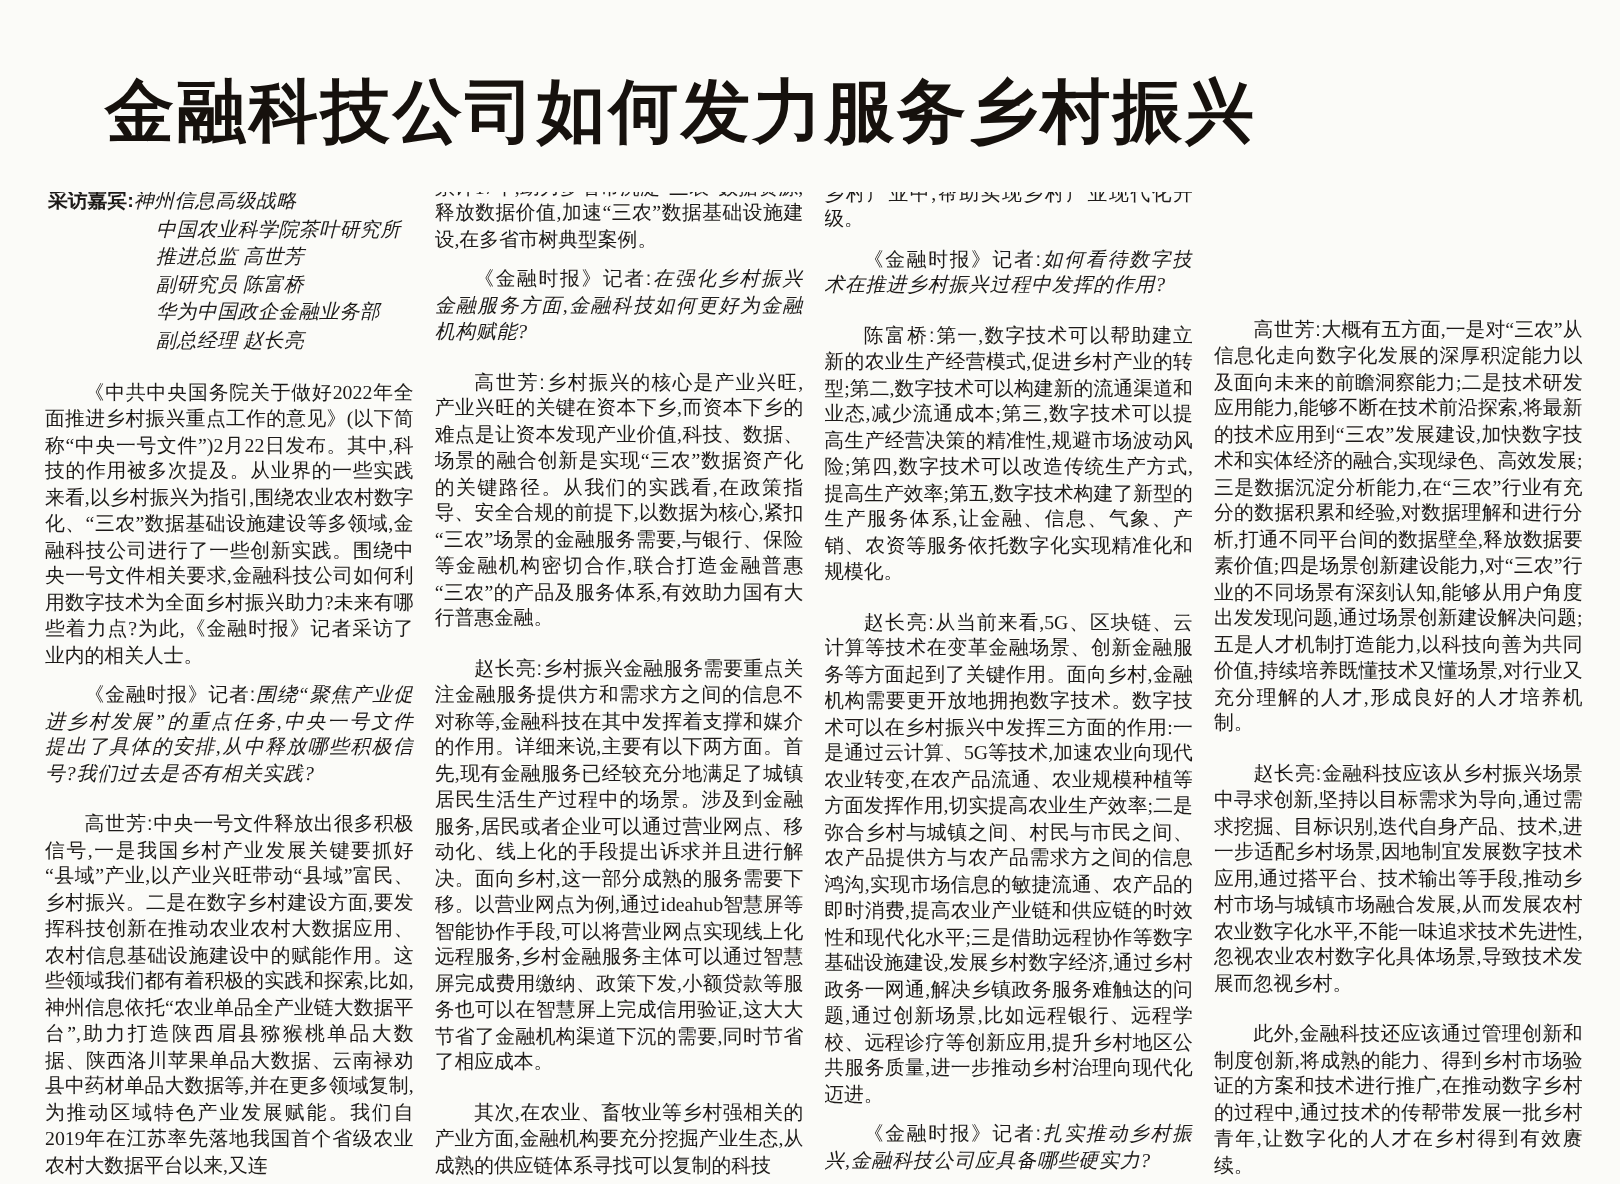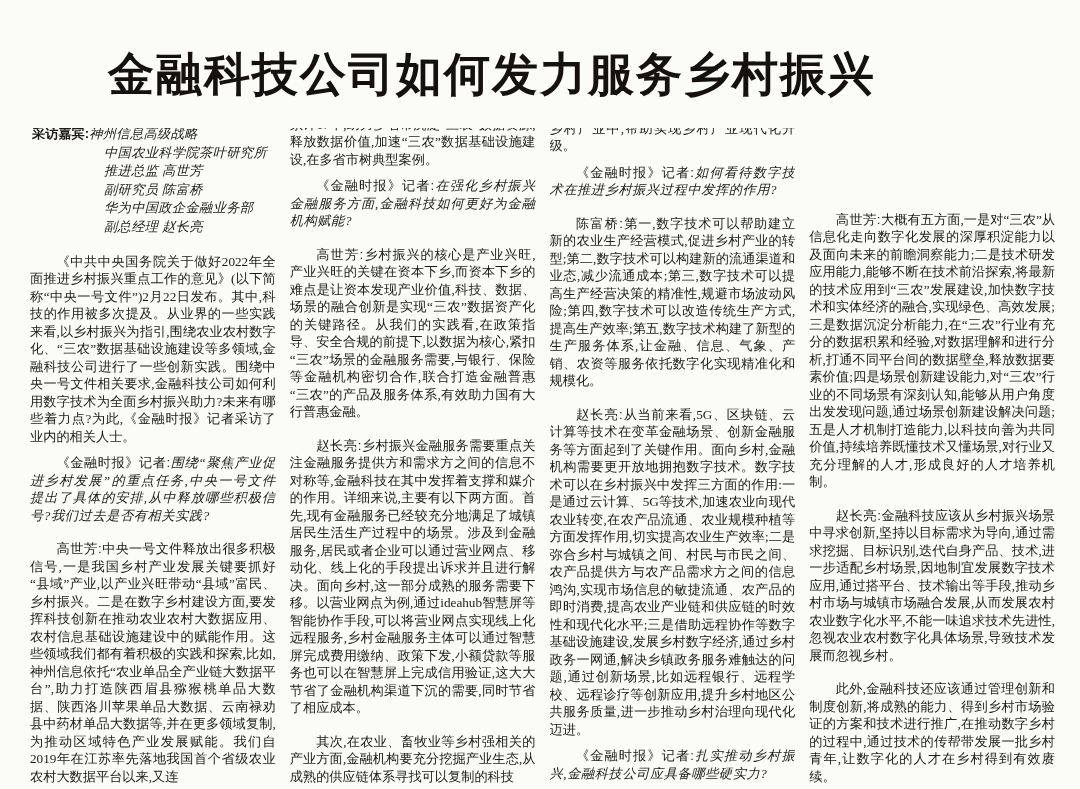--- a/index.html
+++ b/index.html
@@ -6,21 +6,21 @@
   html,body { width:1080px; height:789px; overflow:hidden; }
   body{
     background:#fbfbf8;
     color:#1d1a18;
     font-family:"Liberation Serif","DejaVu Serif",serif;
   }
   .page{ width:1080px; height:789px; position:relative; }
   .headline{
     position:absolute; top:44px; left:70px;
     font-size:46px; font-weight:700; letter-spacing:2px;
-    color:#16110d; white-space:nowrap;margin-left:38px;
+    color:#16110d; white-space:nowrap;
   }
   .content{
     position:absolute; top:128px; left:30px; right:25px; bottom:4px;
     display:flex; gap:14px; overflow:hidden;align-items:flex-end;
   }
   .col{
     flex:1 1 0; min-width:0; overflow:hidden;
     font-size:13.2px; line-height:17.5px;
     text-align:justify; text-justify:inter-character;
   }

